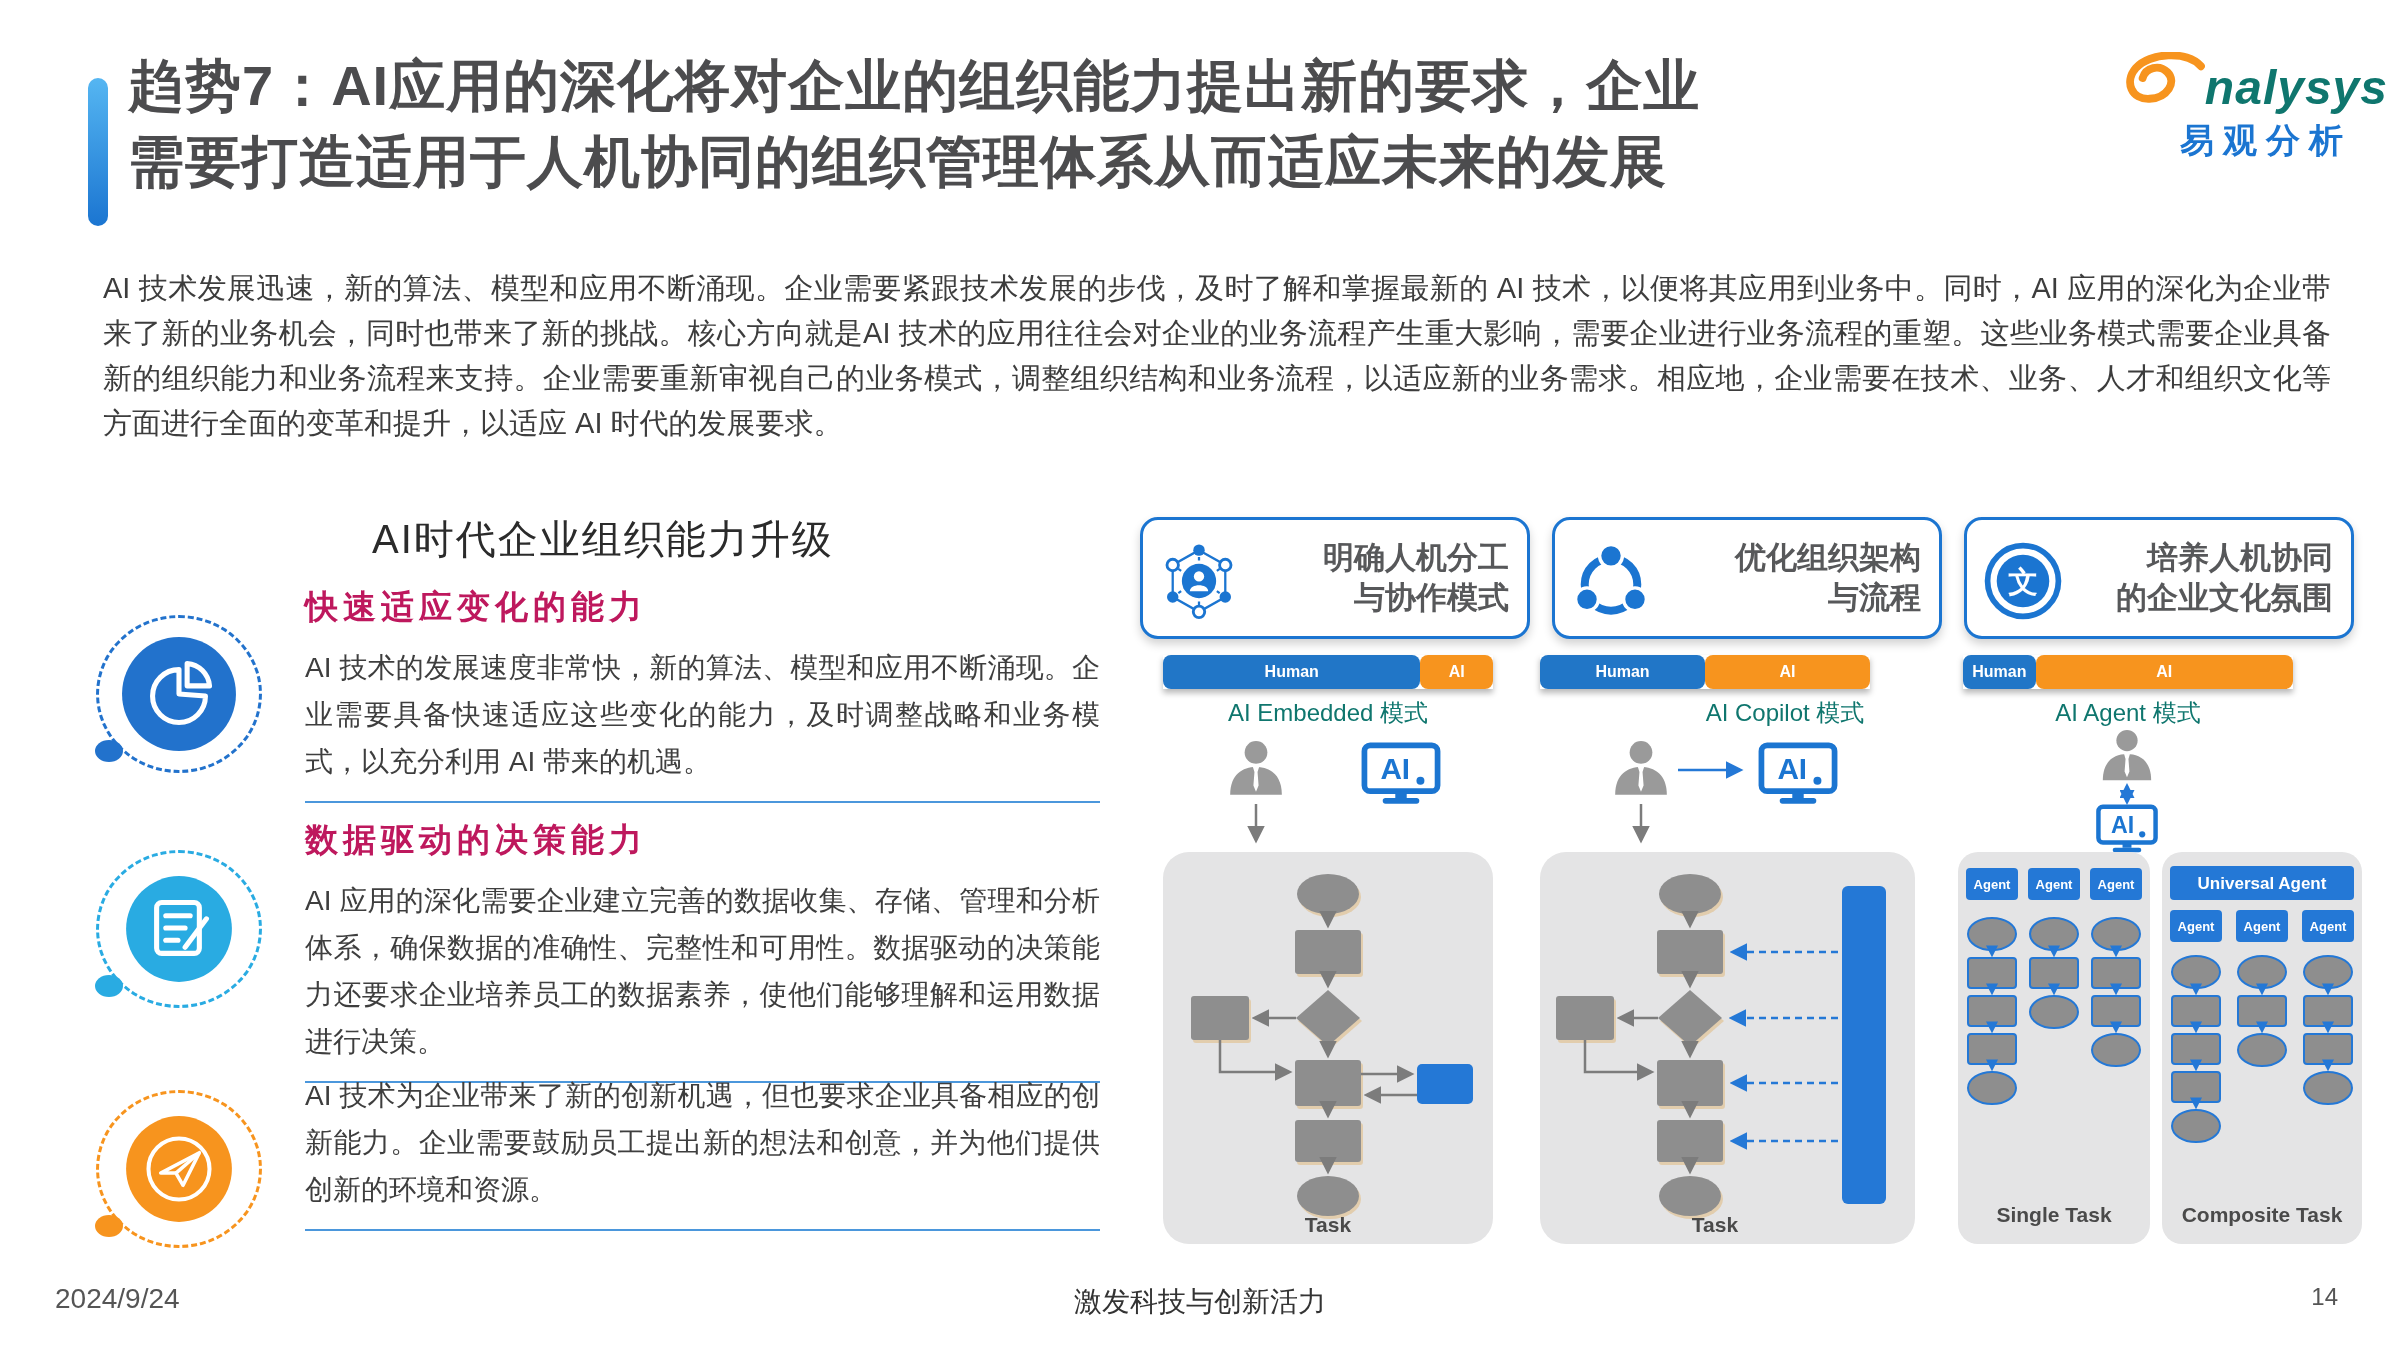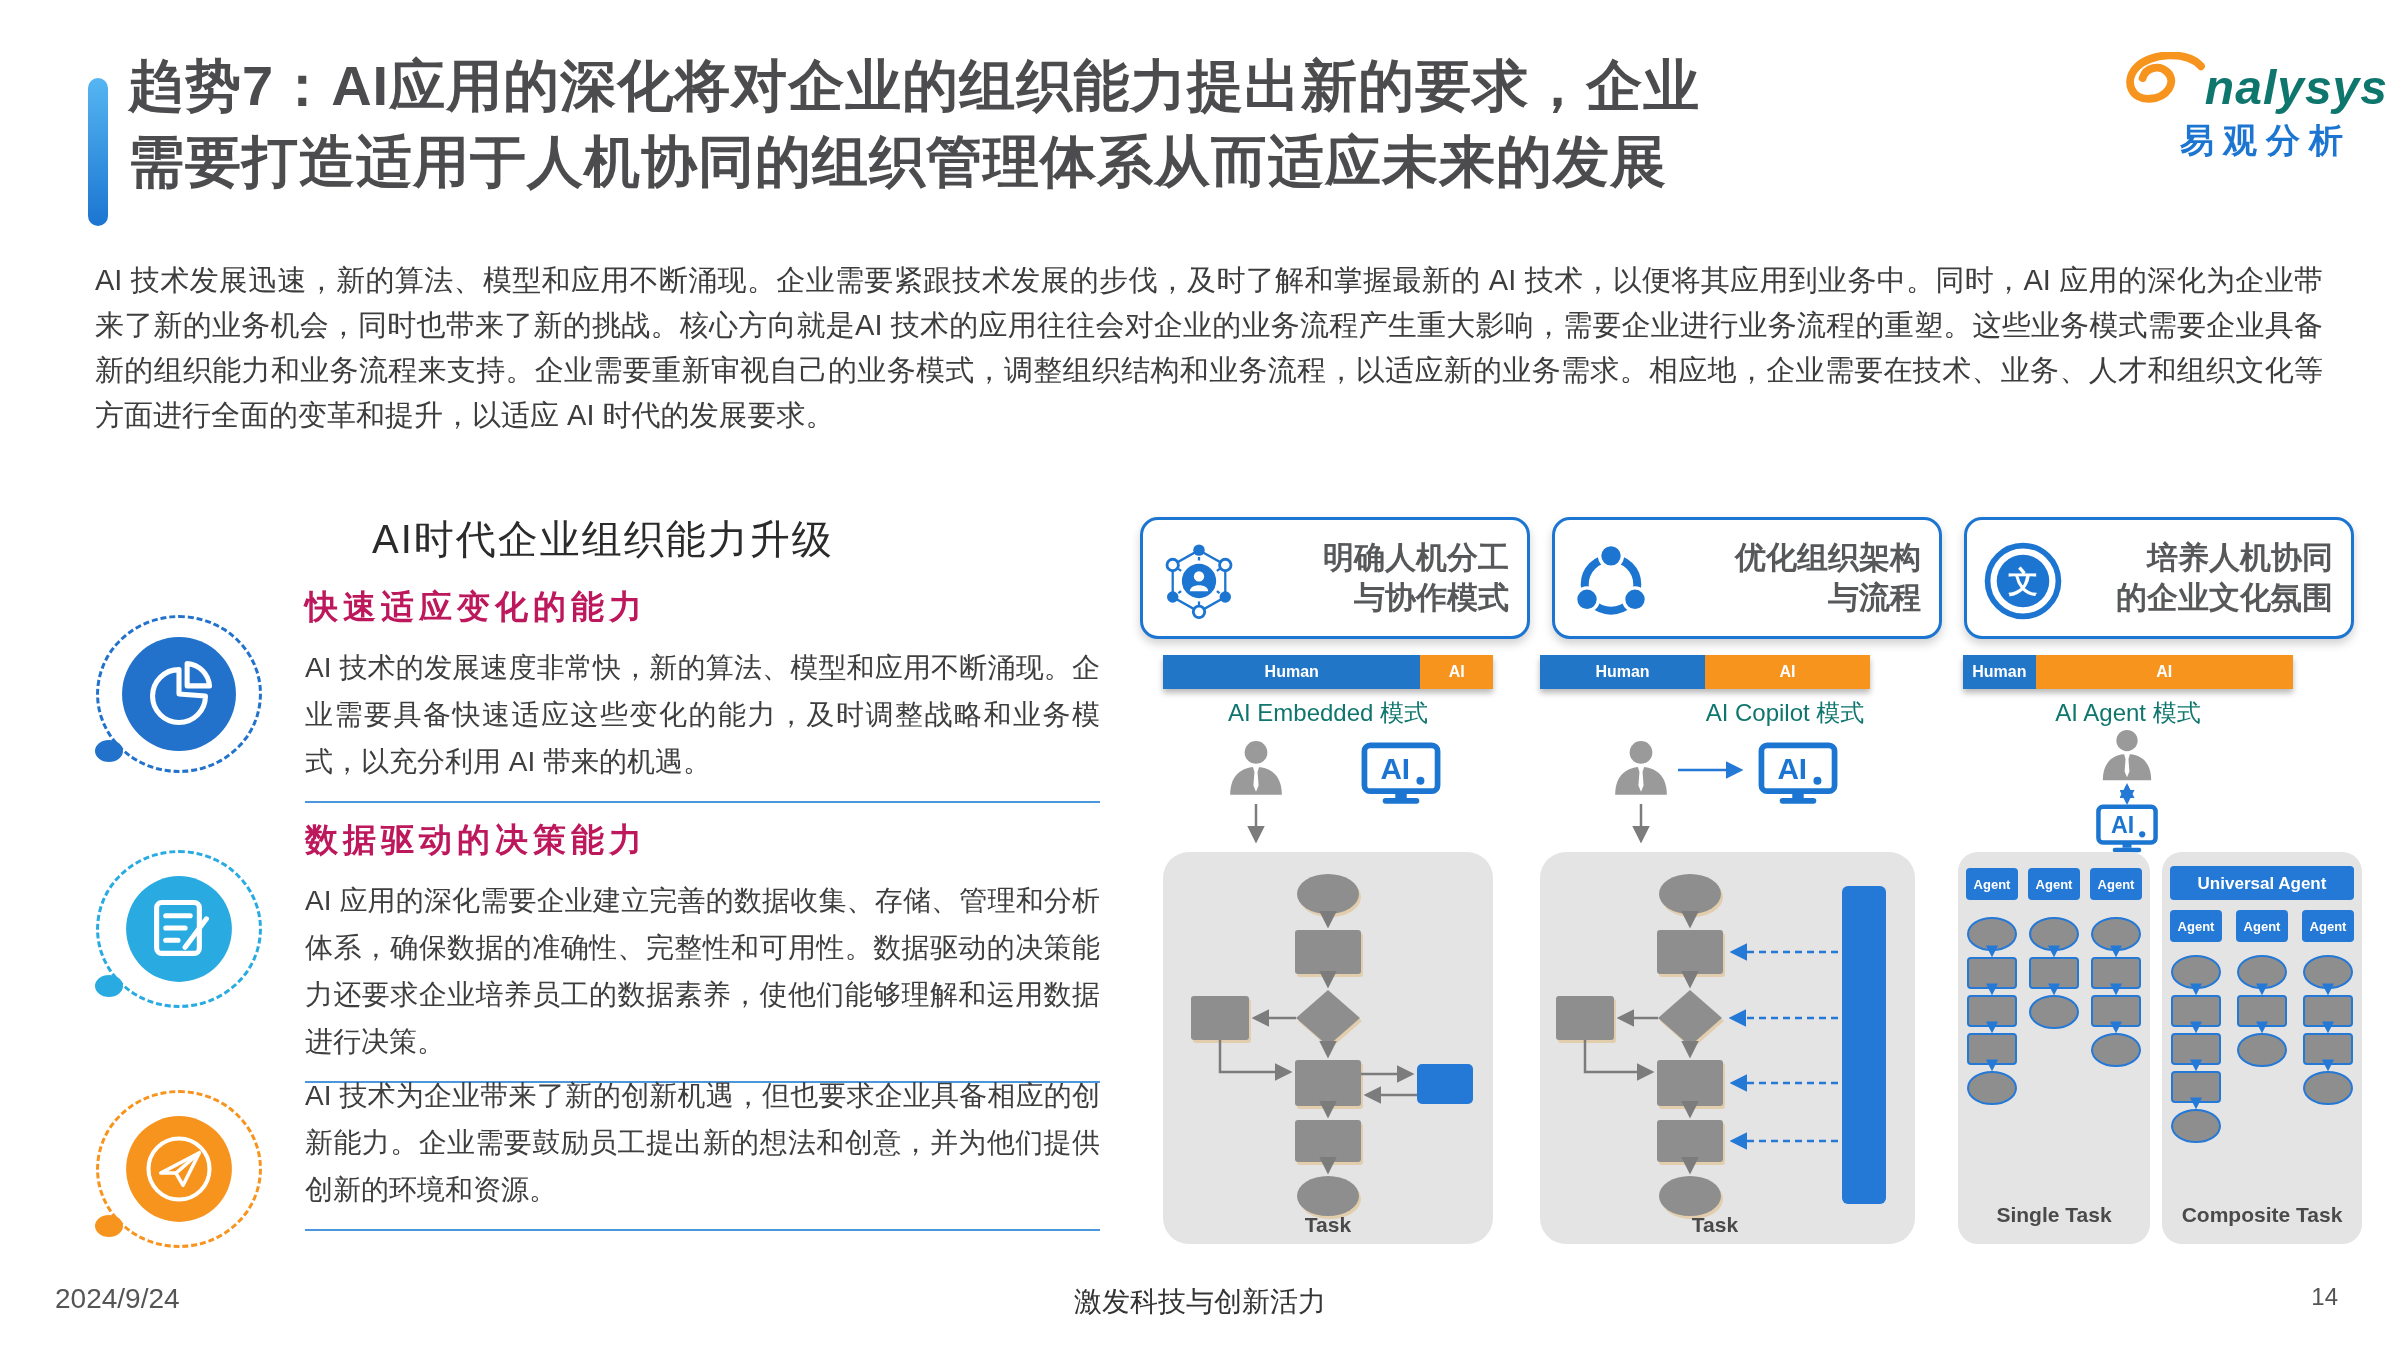--- a/index.html
+++ b/index.html
@@ -7,21 +7,21 @@
          font-family:"Liberation Sans","DejaVu Sans",sans-serif;color:#3f3f3f;}
   
   .accent-bar{position:absolute;left:88px;top:78px;width:20px;height:148px;border-radius:12px;
               background:linear-gradient(#55b6f2,#1b75d1);}
   .title{position:absolute;left:128px;top:48px;width:2000px;margin:0;
          font-size:56px;line-height:76px;font-weight:700;color:#4c4c4e;letter-spacing:1px;}
   .logo{position:absolute;left:2118px;top:52px;width:270px;}
   .logo-row{display:flex;align-items:flex-end;}
   .logo-en{font-size:48px;font-weight:700;font-style:italic;color:#0f766e;letter-spacing:1px;line-height:1;}
   .logo-cn{font-size:34px;font-weight:700;color:#1b75d1;letter-spacing:9px;margin:6px 0 0 62px;}
-  .intro{position:absolute;left:95px;top:258px;width:2228px;margin:0;font-size:29px;line-height:45px;
+  .intro{position:absolute;left:95px;top:258px;width:2228px;margin:8px;font-size:29px;line-height:45px;
          color:#3d3d3d;text-align:justify;}
   
   .cap-title{position:absolute;left:372px;top:512px;font-size:40px;color:#2b2b2b;letter-spacing:2px;}
   .cap-item{position:absolute;left:305px;width:800px;}
   .cap-inner{width:795px;border-bottom:2px solid #4b97dc;padding-bottom:16px;}
   .cap-heading{font-size:33px;font-weight:700;letter-spacing:5px;color:#be185d;margin-bottom:14px;}
   .cap-body{font-size:28px;line-height:47px;color:#3e3e3e;text-align:justify;}
   .cap-ring{position:absolute;width:160px;height:152px;border-radius:50%;}
   .ring-b1{border:3px dashed #2272cc;}
   .ring-b2{border:3px dashed #29abe2;}
@@ -30,21 +30,21 @@
   .ring-dot{position:absolute;left:-4px;bottom:8px;width:28px;height:22px;border-radius:50%;}
   .dot-b1{background:#2272cc;} .dot-b2{background:#29abe2;} .dot-o{background:#f7941e;}
   
   .mode-card{position:absolute;top:517px;width:390px;height:122px;background:#fff;border:3px solid #1b75d1;
              border-radius:18px;box-shadow:0 5px 10px rgba(0,0,0,.18);box-sizing:border-box;}
   .mode-card .m-icon{position:absolute;left:16px;top:21px;}
   .mode-card .m-text{position:absolute;right:18px;top:50%;transform:translateY(-50%);
                      text-align:right;font-size:31px;line-height:40px;font-weight:700;color:#57585a;}
   
   .ha-bar{position:absolute;top:655px;width:330px;height:34px;display:flex;box-shadow:0 4px 6px rgba(0,0,0,.28);}
-  .seg{display:flex;align-items:center;justify-content:center;color:#fff;font-size:16px;font-weight:700;}
+  .seg{display:flex;align-items:center;justify-content:center;color:#fff;font-size:16px;font-weight:700;border-radius:8px;}
   .seg-human{background:#2176c7;}
   .seg-ai{background:#f7941e;}
   .mode-label{position:absolute;top:697px;width:330px;text-align:center;font-size:24px;color:#0f766e;}
   
   .pm{position:absolute;}
   .pm svg{position:absolute;}
   .fc{position:absolute;}
   svg text{font-family:"Liberation Sans","DejaVu Sans",sans-serif;}
   .task-label{font-size:21px;font-weight:700;fill:#4a4a4a;}
   .agent-label{font-size:13px;font-weight:700;fill:#ffffff;}

